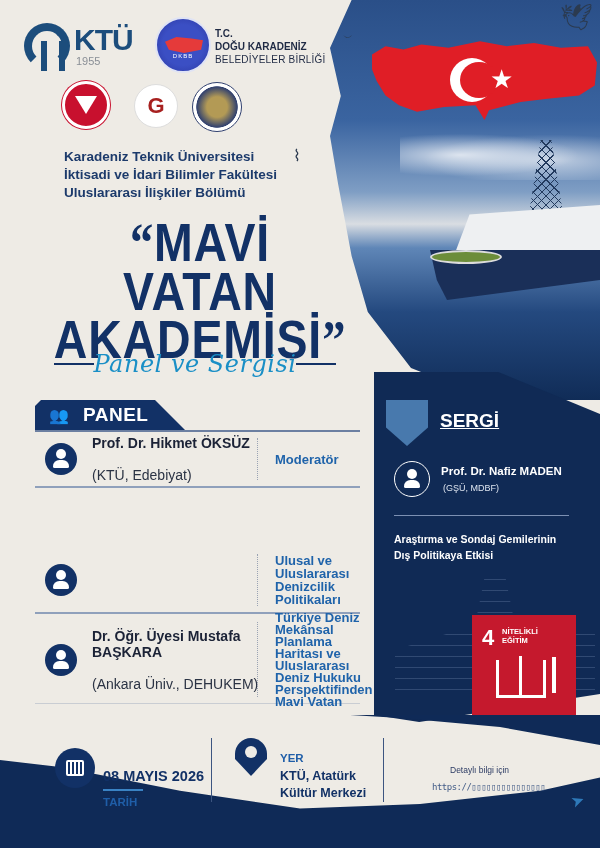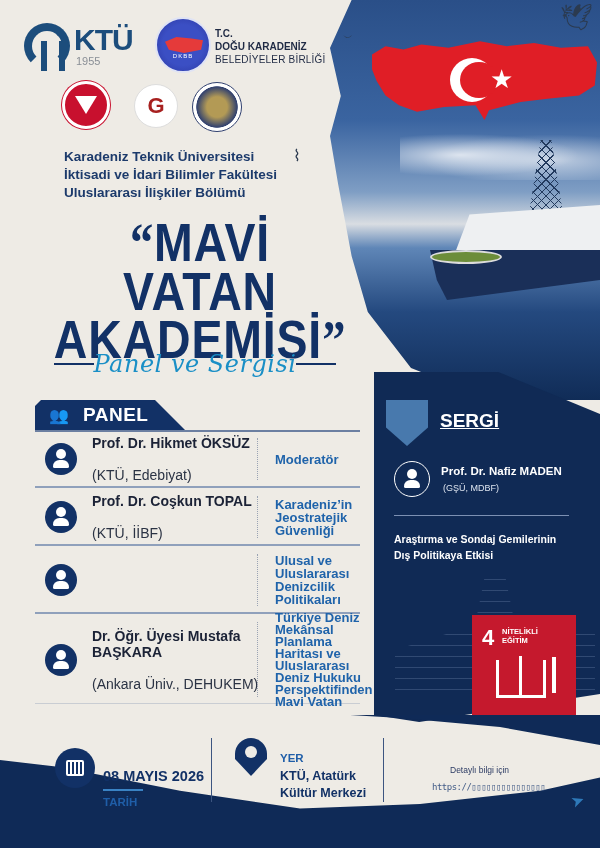--- a/index.html
+++ b/index.html
@@ -287,28 +287,20 @@
   <span class="label">PANEL</span>
 </div>
 <div class="abs panel-box">
   <div class="panel-row" style="top:0;height:56px;">
     <div class="avatar"></div>
     <div class="person">
       <div class="name">Prof. Dr. Hikmet ÖKSÜZ</div>
       <div class="aff">(KTÜ, Edebiyat)</div>
     </div>
     <div class="topic">Moderatör</div>
-  </div>
-  <div class="panel-row" style="top:58px;height:56px;">
-    <div class="avatar"></div>
-    <div class="person">
-      <div class="name">Prof. Dr. Coşkun TOPAL</div>
-      <div class="aff">(KTÜ, İİBF)</div>
-    </div>
-    <div class="topic">Karadeniz’in Jeostratejik Güvenliği</div>
   </div>
   <div class="panel-row" style="top:116px;height:66px;">
     <div class="avatar"></div>
     <div class="topic">Ulusal ve Uluslararası Denizcilik Politikaları</div>
   </div>
   <div class="panel-row" style="top:184px;height:88px;border-bottom:1px solid #c9cdd3;">
     <div class="avatar"></div>
     <div class="person">
       <div class="name">Dr. Öğr. Üyesi Mustafa BAŞKARA</div>
       <div class="aff">(Ankara Üniv., DEHUKEM)</div>

